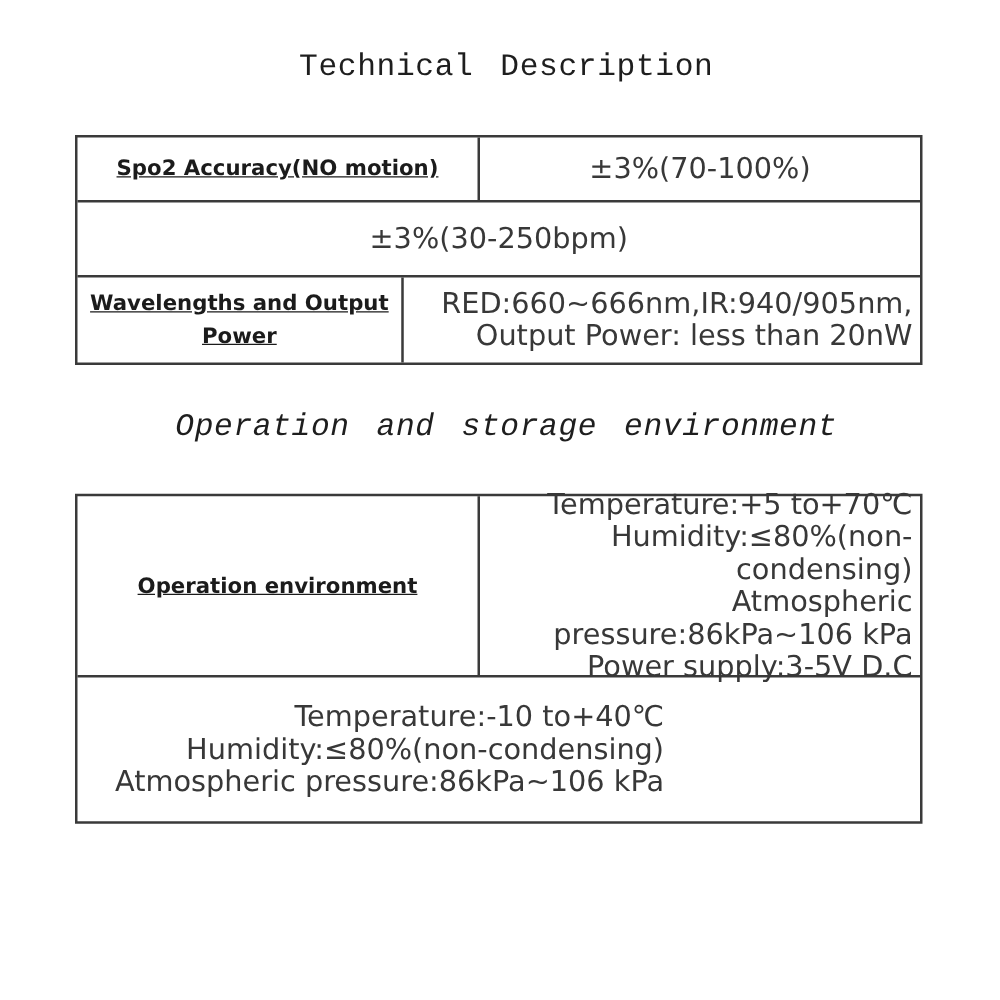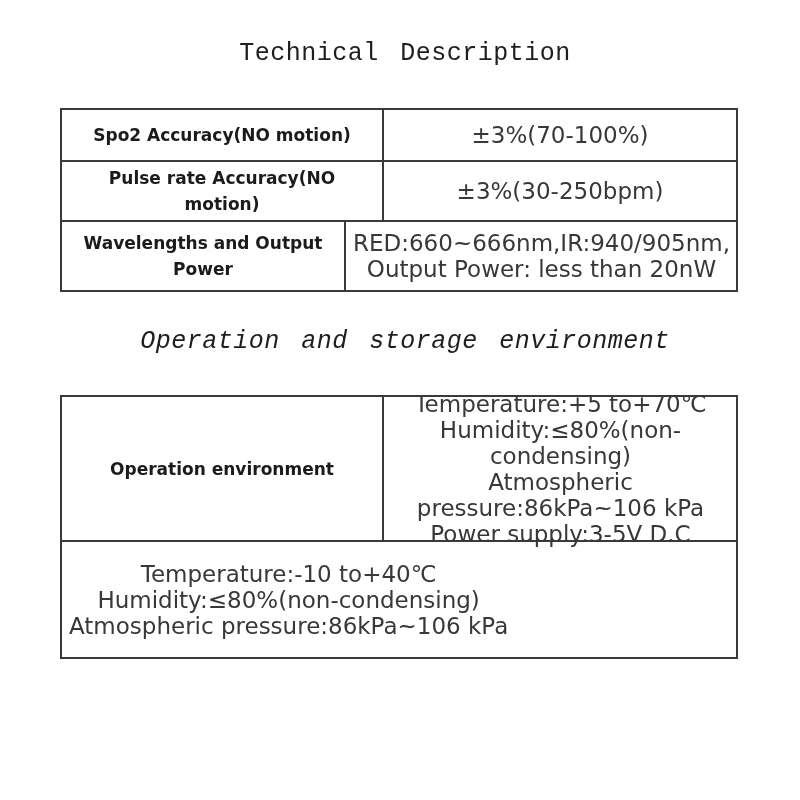--- a/index.html
+++ b/index.html
@@ -57,39 +57,40 @@
   }
   .cell.label {
     width: 322px;
     border-right: 2px solid #3a3a3a;
     justify-content: center;
     text-align: center;
     font-weight: bold;
     font-size: 17px;
     color: #1b1b1b;
     line-height: 26px;
+    text-decoration: underline;
   }
   .cell.label .label-text {
     display: inline-block;
     max-width: 260px;
   }
   .cell.value {
     flex: 1;
     font-size: 23px;
     color: #383838;
     line-height: 26px;
   }
   .cell.value.centered {
     justify-content: center;
     text-align: center;
   }
   .cell.value.left {
     justify-content: flex-start;
-    text-align: center;
-    padding-left: 7px;
+    text-align: right;
+    padding-left: 30px;
     padding-right: 6px;
   }
   .value-lines { display: block; }
 
   
   .h52  { height: 52px; }
   .h60  { height: 60px; }
   .h86  { height: 68px; }
   .h145 { height: 145px; }
   .h115 { height: 115px; }
@@ -104,23 +105,20 @@
   <div class="tbl" id="table-technical">
     <div class="row h52">
       <div class="cell label">
         <span class="label-text">Spo2 Accuracy(NO motion)</span>
       </div>
       <div class="cell value centered">
         <span class="value-lines">±3%(70-100%)</span>
       </div>
     </div>
     <div class="row h60">
-      <div class="cell label">
-        <span class="label-text">Pulse rate Accuracy(NO motion)</span>
-      </div>
       <div class="cell value centered">
         <span class="value-lines">±3%(30-250bpm)</span>
       </div>
     </div>
     <div class="row h86">
       <div class="cell label">
         <span class="label-text">Wavelengths and Output Power</span>
       </div>
       <div class="cell value left">
         <span class="value-lines">

